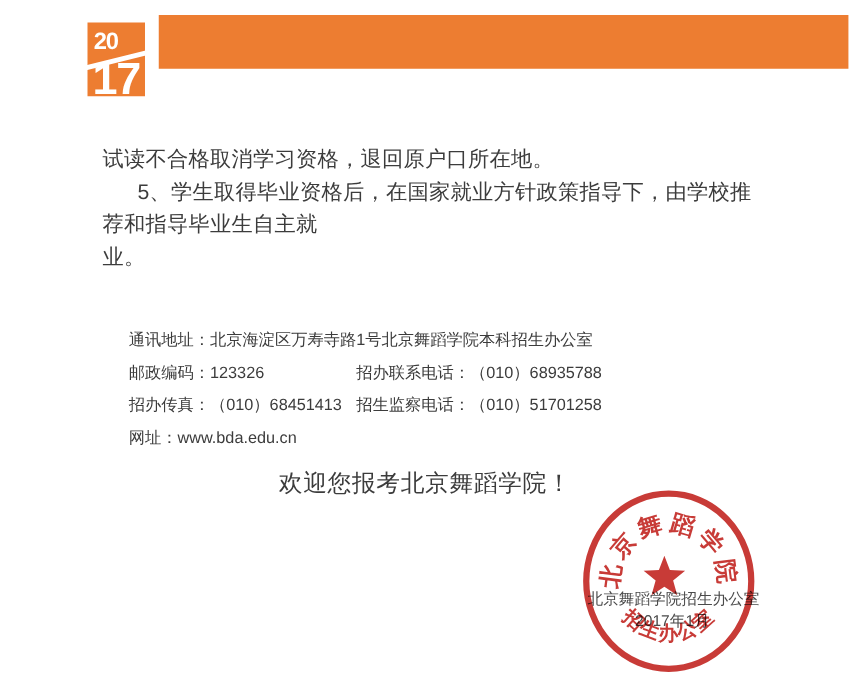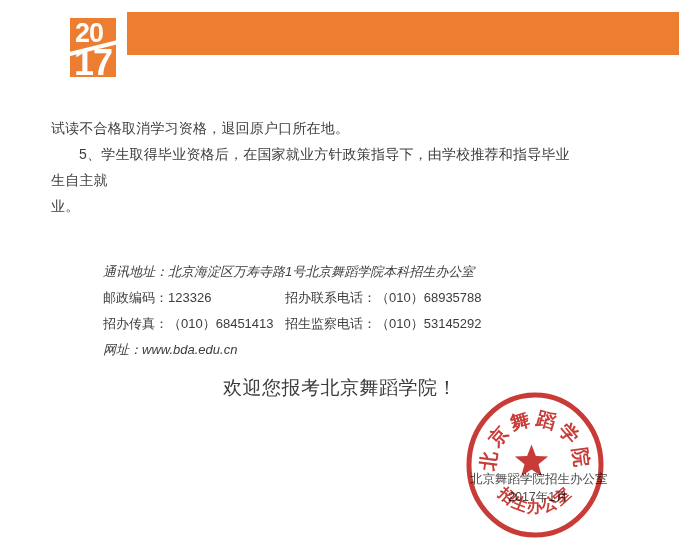--- a/index.html
+++ b/index.html
@@ -18,21 +18,21 @@
   .year-badge {
     position: absolute;
     left: 70px; top: 18px;
     width: 46px; height: 59px;
     background: #ED7D31;
     color: #ffffff;
     font-weight: bold;
   }
   .year-badge .y1 {
     position: absolute; top: 2px; left: 5px;
-    font-size: 27px; line-height: 27px; letter-spacing: -1px;
+    font-size: 19px; line-height: 27px; letter-spacing: -1px;
   }
   .year-badge .y2 {
     position: absolute; bottom: 1px; right: 4px;
     font-size: 36px; line-height: 27px; letter-spacing: -1px;
   }
   .year-badge .slash {
     position: absolute; left: -3px; top: 28px;
     width: 54px; height: 4px;
     background: #ffffff;
     transform: rotate(-14deg);
@@ -40,40 +40,40 @@
   .header-bar {
     position: absolute;
     left: 127px; top: 12px;
     width: 552px; height: 43px;
     background: #ED7D31;
   }
 
   
   .body-text {
     position: absolute;
-    left: 51px; top: 115px;
+    left: 82px; top: 115px;
     width: 530px;
-    font-size: 14px;
+    font-size: 17px;
     line-height: 26px;
     color: #3C3C3C;
     letter-spacing: 0.2px;
   }
   .body-text .line.indent { text-indent: 28px; }
 
   
   .contact {
     position: absolute;
     left: 103px; top: 259px;
     width: 480px;
     font-size: 13px;
     color: #3C3C3C;
   }
   .contact .row { display: flex; height: 26px; line-height: 26px; }
   .contact .col1 { width: 182px; flex: 0 0 182px; white-space: nowrap; }
-  .contact .col1.wide { width: auto; flex: 0 0 auto; font-style: italic; }
+  .contact .col1.wide { width: auto; flex: 0 0 auto; }
   .contact .col2 { white-space: nowrap; }
 
   
   .welcome {
     position: absolute;
     left: 67px; top: 378px;
     width: 546px;
     text-align: center;
     font-size: 19px;
     line-height: 20px;
@@ -144,21 +144,21 @@
   <div class="contact">
     <div class="row">
       <span class="col1 wide">通讯地址：北京海淀区万寿寺路1号北京舞蹈学院本科招生办公室</span>
     </div>
     <div class="row">
       <span class="col1">邮政编码：123326</span>
       <span class="col2">招办联系电话：（010）68935788</span>
     </div>
     <div class="row">
       <span class="col1">招办传真：（010）68451413</span>
-      <span class="col2">招生监察电话：（010）53145292</span>
+      <span class="col2">招生监察电话：（010）51701258</span>
     </div>
     <div class="row">
       <span class="col1 wide">网址：www.bda.edu.cn</span>
     </div>
   </div>
 
   <div class="welcome">欢迎您报考北京舞蹈学院！</div>
 
   <div class="sig-office">北京舞蹈学院招生办公室</div>
   <div class="sig-date">2017年1月</div>

